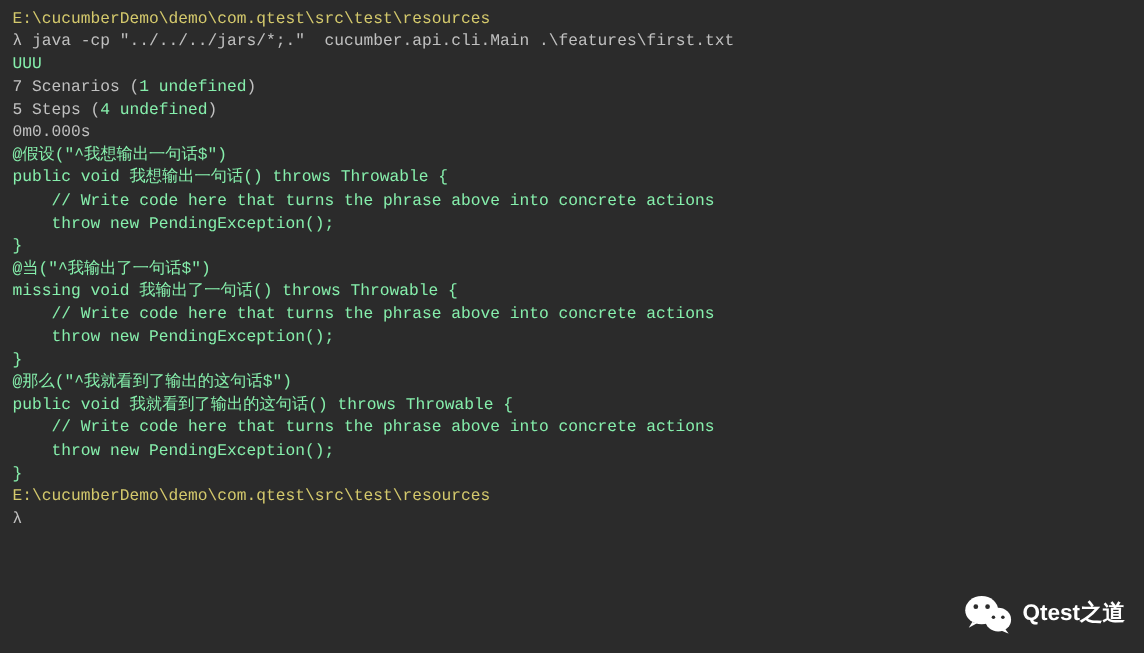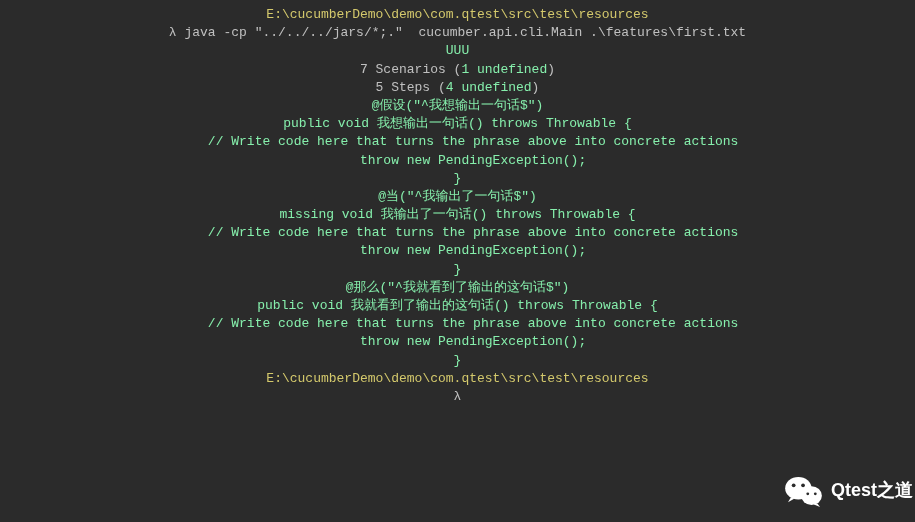--- a/index.html
+++ b/index.html
@@ -9,30 +9,29 @@
       background: #2b2b2b;
       font-family: 'Consolas', 'Courier New', monospace;
       font-size: 13px;
       line-height: 1.4;
       overflow: hidden;
       position: relative;
     }
     .terminal {
       padding: 6px 10px;
       color: #c0c0c0;
-      text-align: center;
     }
     .path { color: #d4c96c; }
     .prompt-symbol { color: #c0c0c0; }
     .command { color: #c0c0c0; }
     .yellow { color: #86efac; }
     .line { white-space: pre; display: block; }
     .watermark {
       position: absolute;
-      right: 2px;
+      right: 15px;
       bottom: 15px;
       display: flex;
       align-items: center;
       gap: 8px;
       color: #fff;
       font-family: Arial, sans-serif;
       font-size: 18px;
       font-weight: bold;
     }
     .wechat-icon {
@@ -45,20 +44,21 @@
 </head>
 <body>
 
 <div class="terminal">
   <span class="line path">E:\cucumberDemo\demo\com.qtest\src\test\resources</span>
   <span class="line"><span class="prompt-symbol">λ</span> <span class="command">java -cp "../../../jars/*;."  cucumber.api.cli.Main .\features\first.txt</span></span>
   <span class="line yellow">UUU</span>
   <span class="line"></span>
   <span class="line"><span>7 Scenarios (</span><span class="yellow">1 undefined</span><span>)</span></span>
   <span class="line"><span>5 Steps (</span><span class="yellow">4 undefined</span><span>)</span></span>
+  <span class="line">0m0.000s</span>
   <span class="line"></span>
   <span class="line"></span>
   <span class="line"></span>
   <span class="line yellow">@假设("^我想输出一句话$")</span>
   <span class="line yellow">public void 我想输出一句话() throws Throwable {</span>
   <span class="line yellow">    // Write code here that turns the phrase above into concrete actions</span>
   <span class="line yellow">    throw new PendingException();</span>
   <span class="line yellow">}</span>
   <span class="line"></span>
   <span class="line yellow">@当("^我输出了一句话$")</span>

